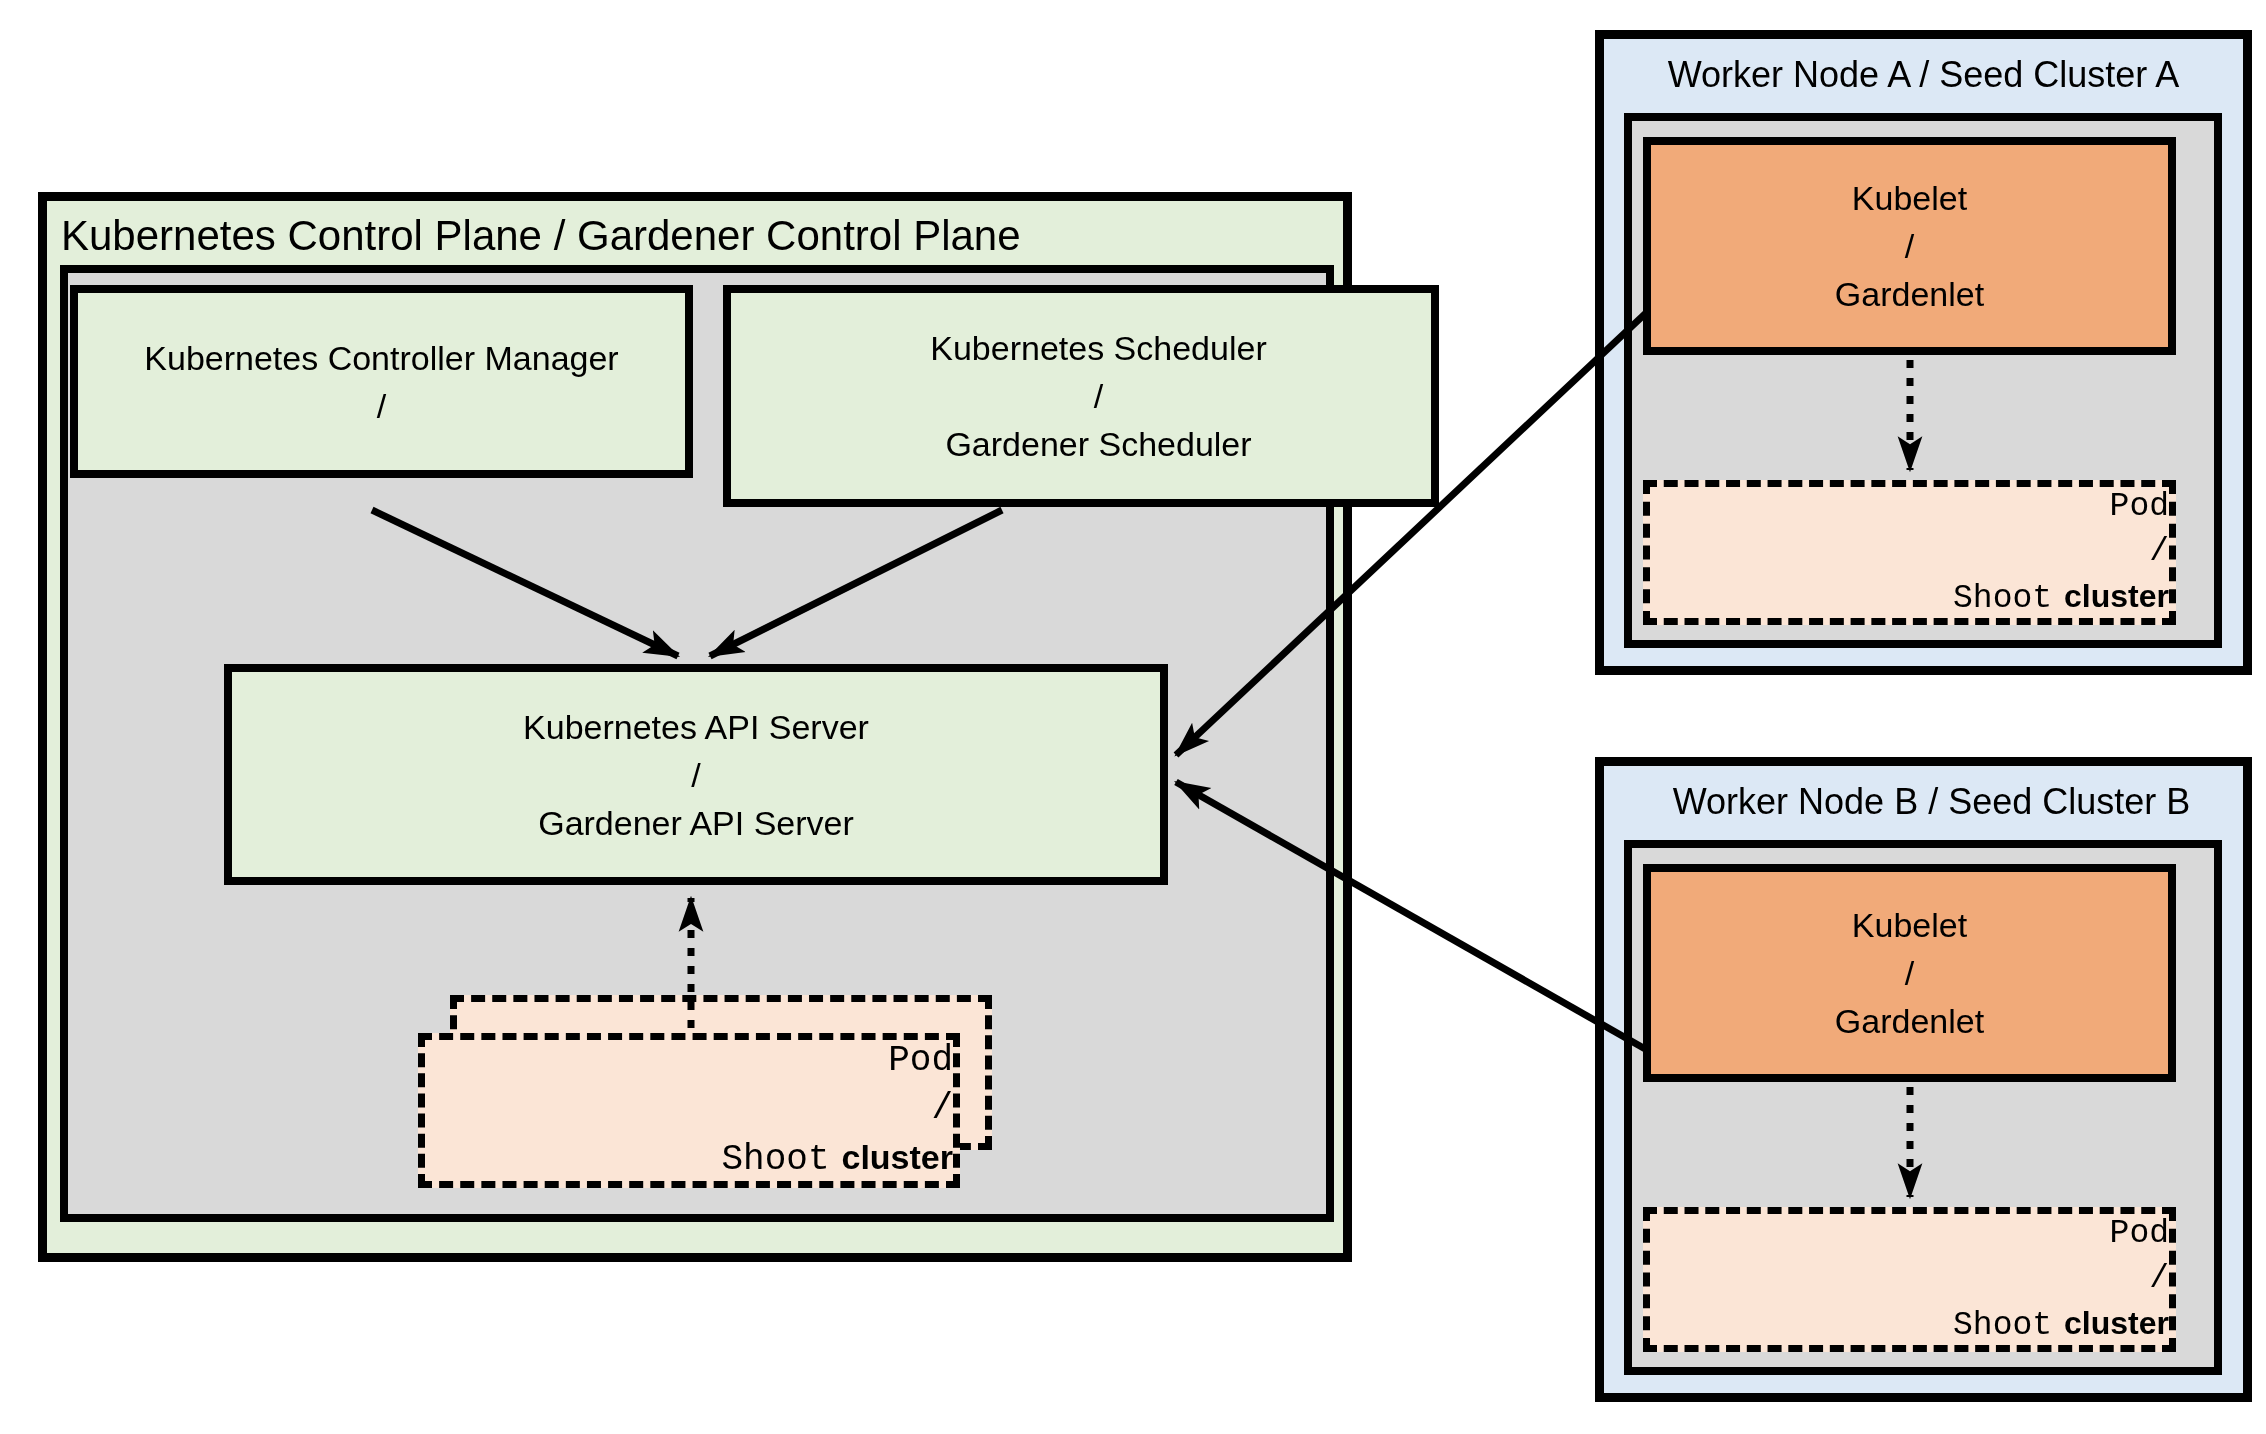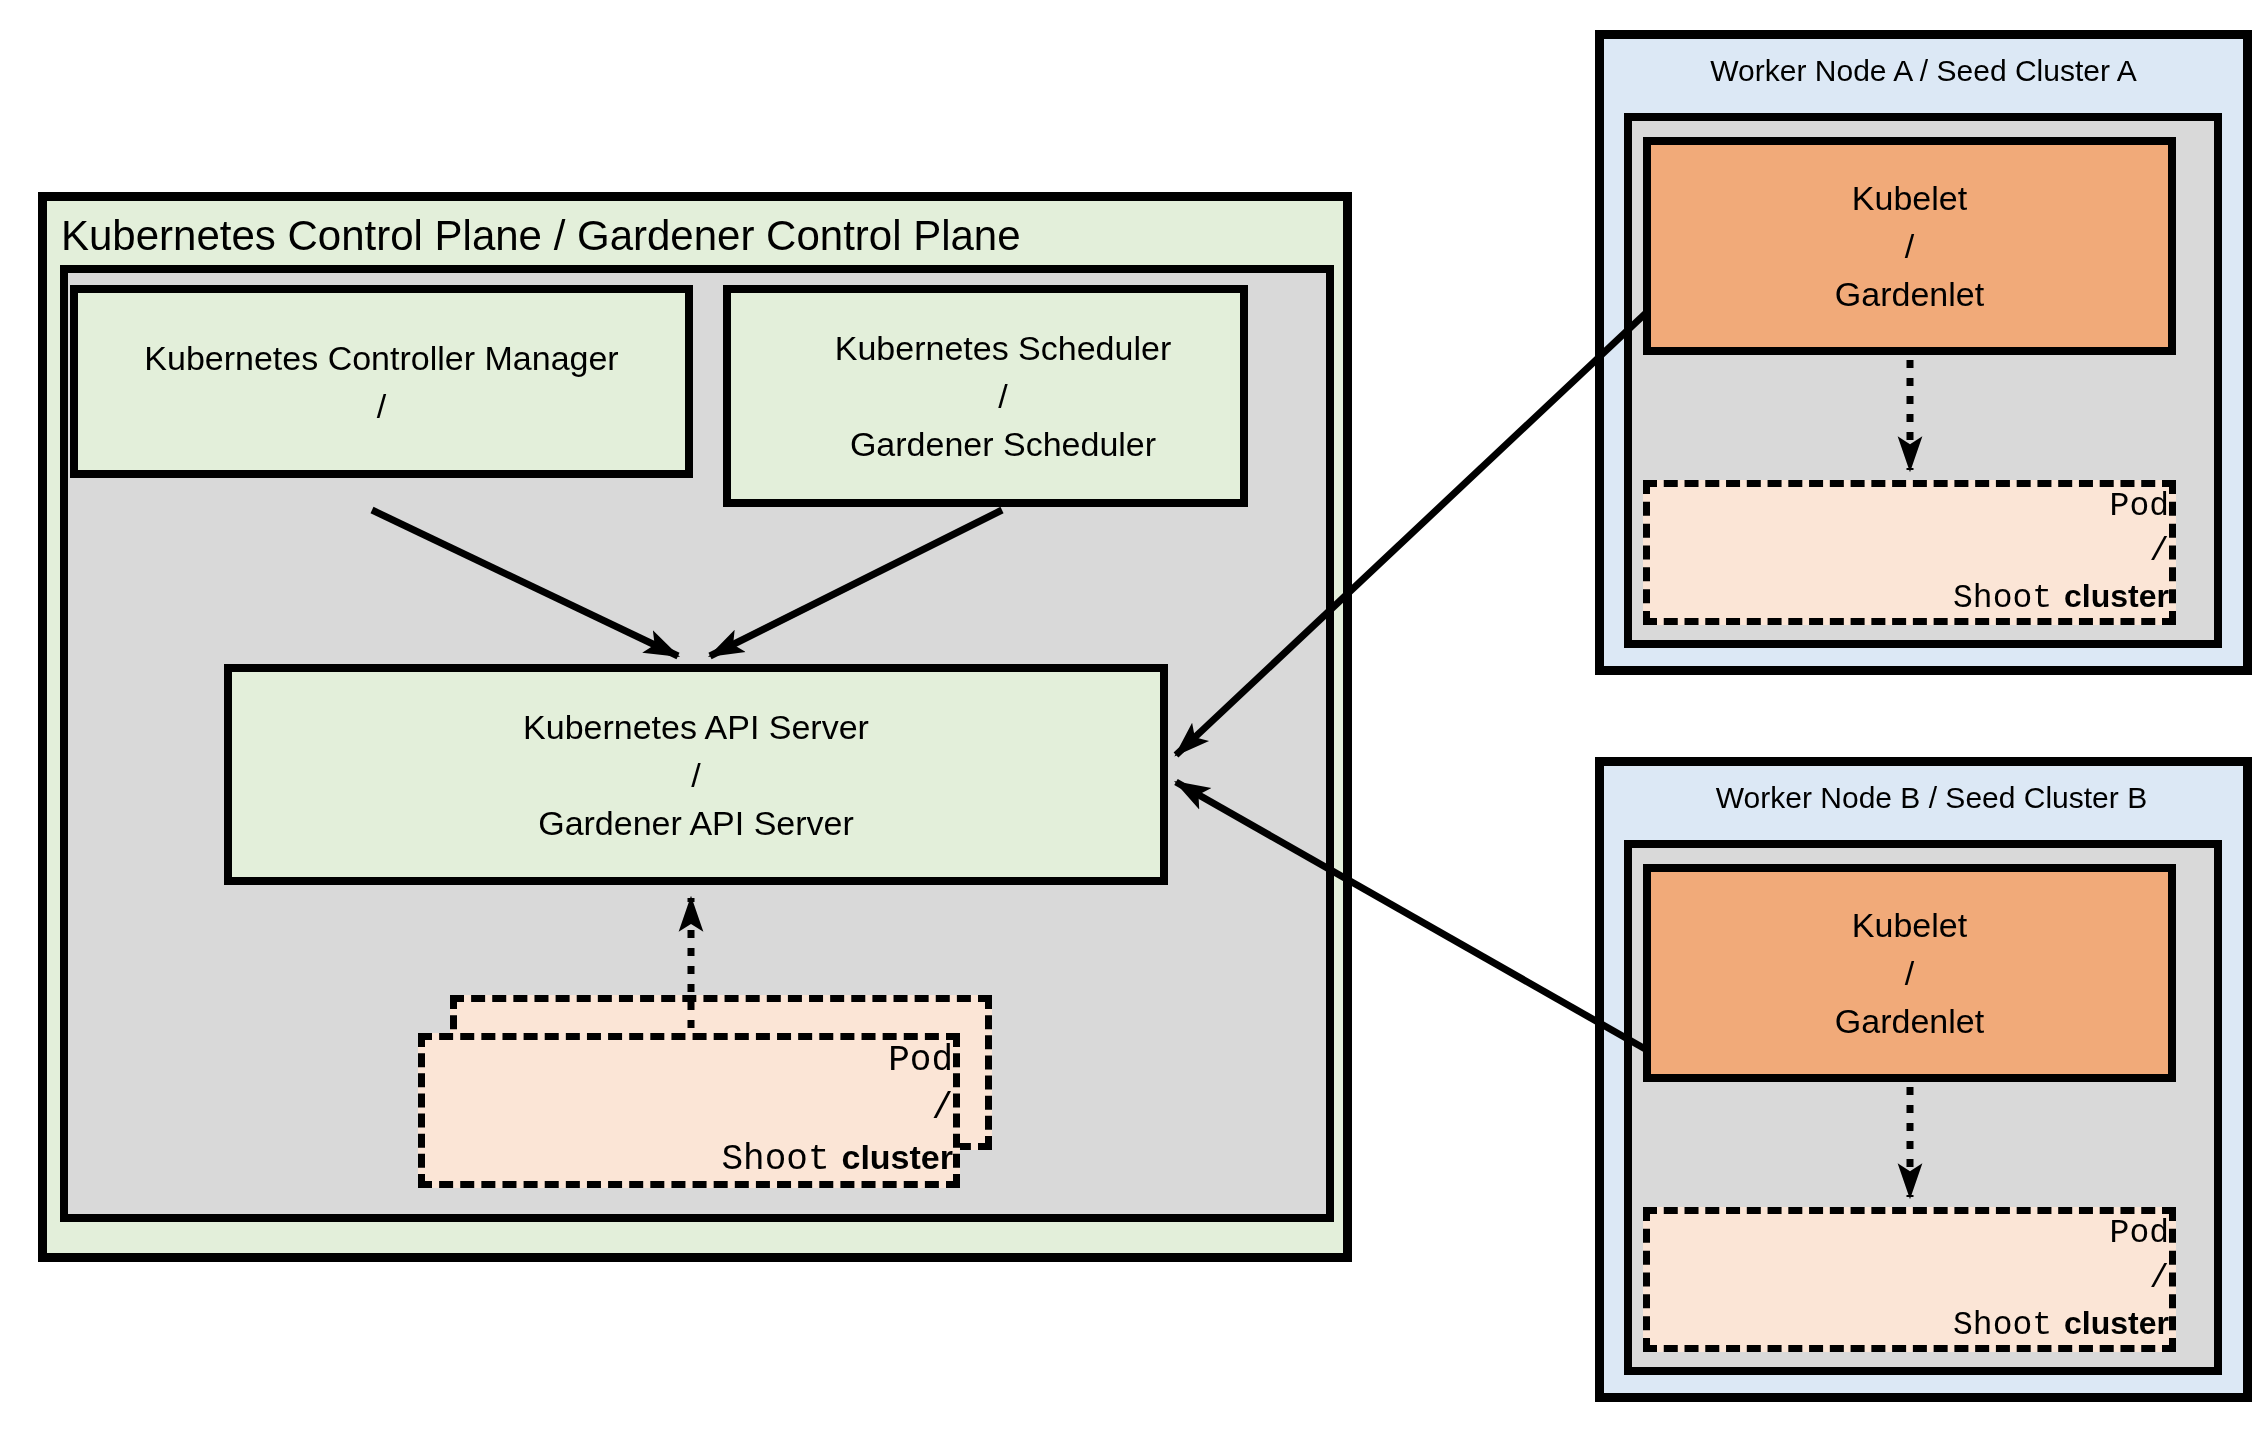--- a/index.html
+++ b/index.html
@@ -14,21 +14,21 @@
   .abs{position:absolute;}
   .outer{border:9px solid var(--line);}
   .inner{border:8px solid var(--line); background:var(--gray);}
   .comp{border:8px solid var(--line); display:flex; flex-direction:column; align-items:center; justify-content:center; text-align:center;}
   .green-fill{background:var(--green);}
   .blue-fill{background:var(--blue);}
   .orange-fill{background:var(--orange);}
   .dashedbox{border:7px dashed var(--line); background:var(--peach); display:flex; flex-direction:column; align-items:flex-end; justify-content:center; text-align:center;}
 
   .sec-title{font-size:42px; line-height:1.2; white-space:nowrap;}
-  .worker-title{font-size:30px; line-height:1.2; white-space:nowrap; text-align:center; width:100%;}
+  .worker-title{font-size:36px; line-height:1.2; white-space:nowrap; text-align:center; width:100%;}
   .l{font-size:34px; line-height:48px; white-space:nowrap;}
   .bold{font-weight:normal;}
   .pod-l{font-size:36px; line-height:48px; font-family:"Liberation Mono", monospace; white-space:nowrap;}
   .pod-l-sm{font-size:33px; line-height:45px; font-family:"Liberation Mono", monospace; white-space:nowrap;}
   .cluster-sans{font-family:"Liberation Sans", sans-serif; font-weight:700; margin-left:12px;}
   .pod-l .cluster-sans{font-size:34px;}
   .pod-l-sm .cluster-sans{font-size:32px;}
 
   #arrows{position:absolute; left:0; top:0; width:2266px; height:1434px; pointer-events:none; z-index:10;}
 </style>
@@ -41,21 +41,21 @@
     <div class="abs sec-title" style="left:14px; top:10px;">Kubernetes Control Plane / Gardener Control Plane</div>
   </div>
 
   <div class="abs inner" style="left:60px; top:265px; width:1274px; height:957px;"></div>
 
   <div class="abs comp green-fill" style="left:70px; top:285px; width:623px; height:193px;">
     <div class="l">Kubernetes Controller Manager</div>
     <div class="l">/</div>
   </div>
 
-  <div class="abs comp green-fill" style="left:723px; top:285px; width:525px; height:222px;padding-left:35px;">
+  <div class="abs comp green-fill" style="left:723px; top:285px; width:716px; height:222px;padding-left:35px;">
     <div class="l">Kubernetes Scheduler</div>
     <div class="l">/</div>
     <div class="l bold">Gardener Scheduler</div>
   </div>
 
   <div class="abs comp green-fill" style="left:224px; top:664px; width:944px; height:221px;">
     <div class="l">Kubernetes API Server</div>
     <div class="l">/</div>
     <div class="l">Gardener API Server</div>
   </div>

